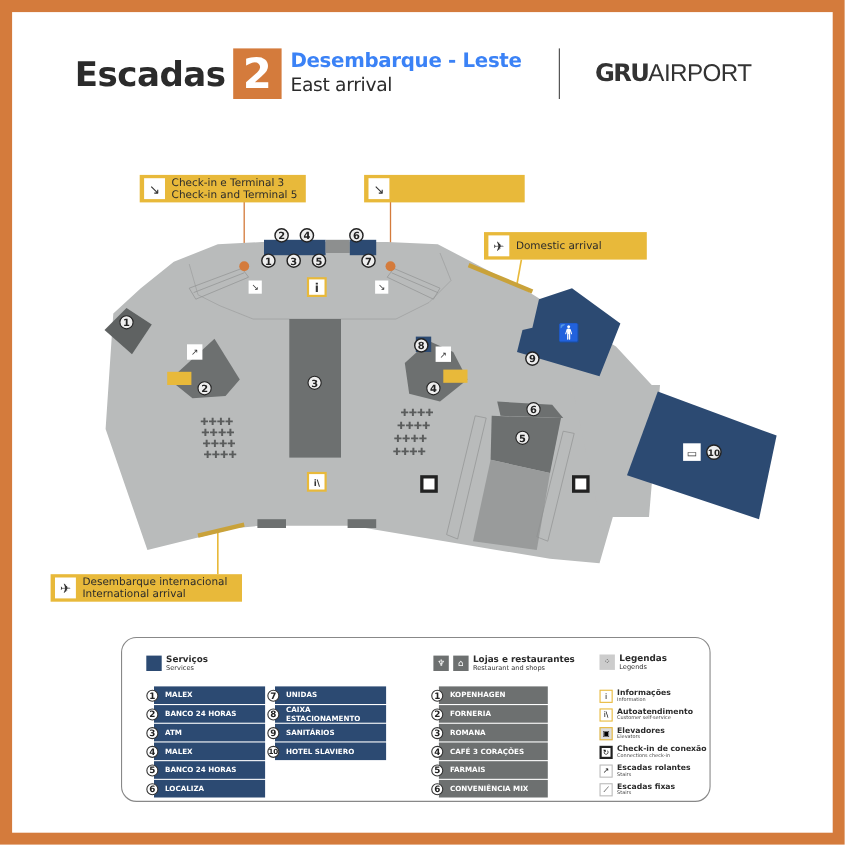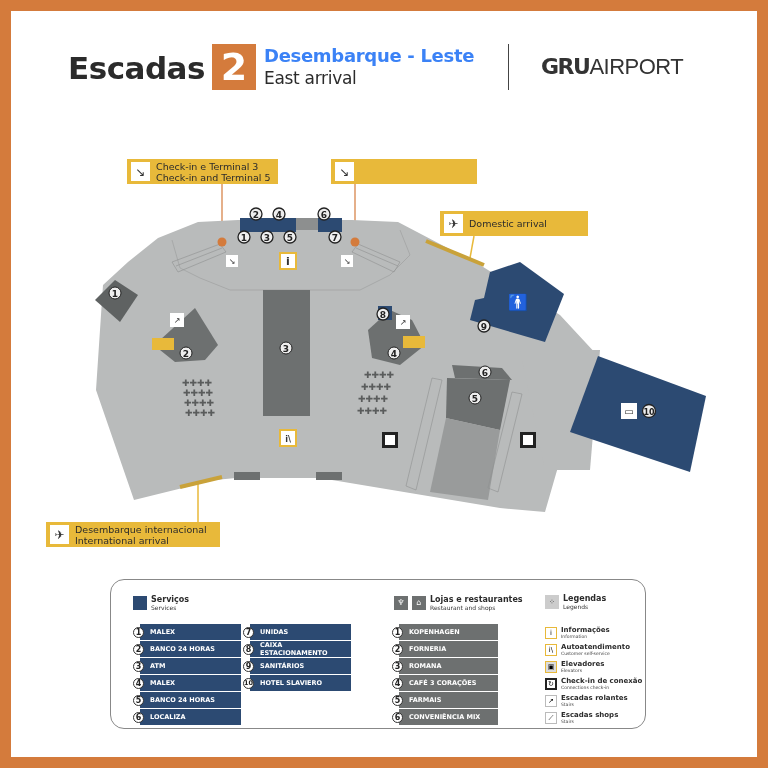--- a/index.html
+++ b/index.html
@@ -372,16 +372,16 @@
 <div class="lg-item" style="top:694px;">
     <div class="li" style="border:1px solid #bbb; background:#fff;">↗</div>
     <div>
       <div class="l1">Escadas rolantes</div>
       <div class="l2">Stairs</div>
     </div>
   </div>
 <div class="lg-item" style="top:711px;">
     <div class="li" style="border:1px solid #bbb; background:#fff;">⟋</div>
     <div>
-      <div class="l1">Escadas shops</div>
+      <div class="l1">Escadas fixas</div>
       <div class="l2">Stairs</div>
     </div>
   </div>
 
 </body></html>

